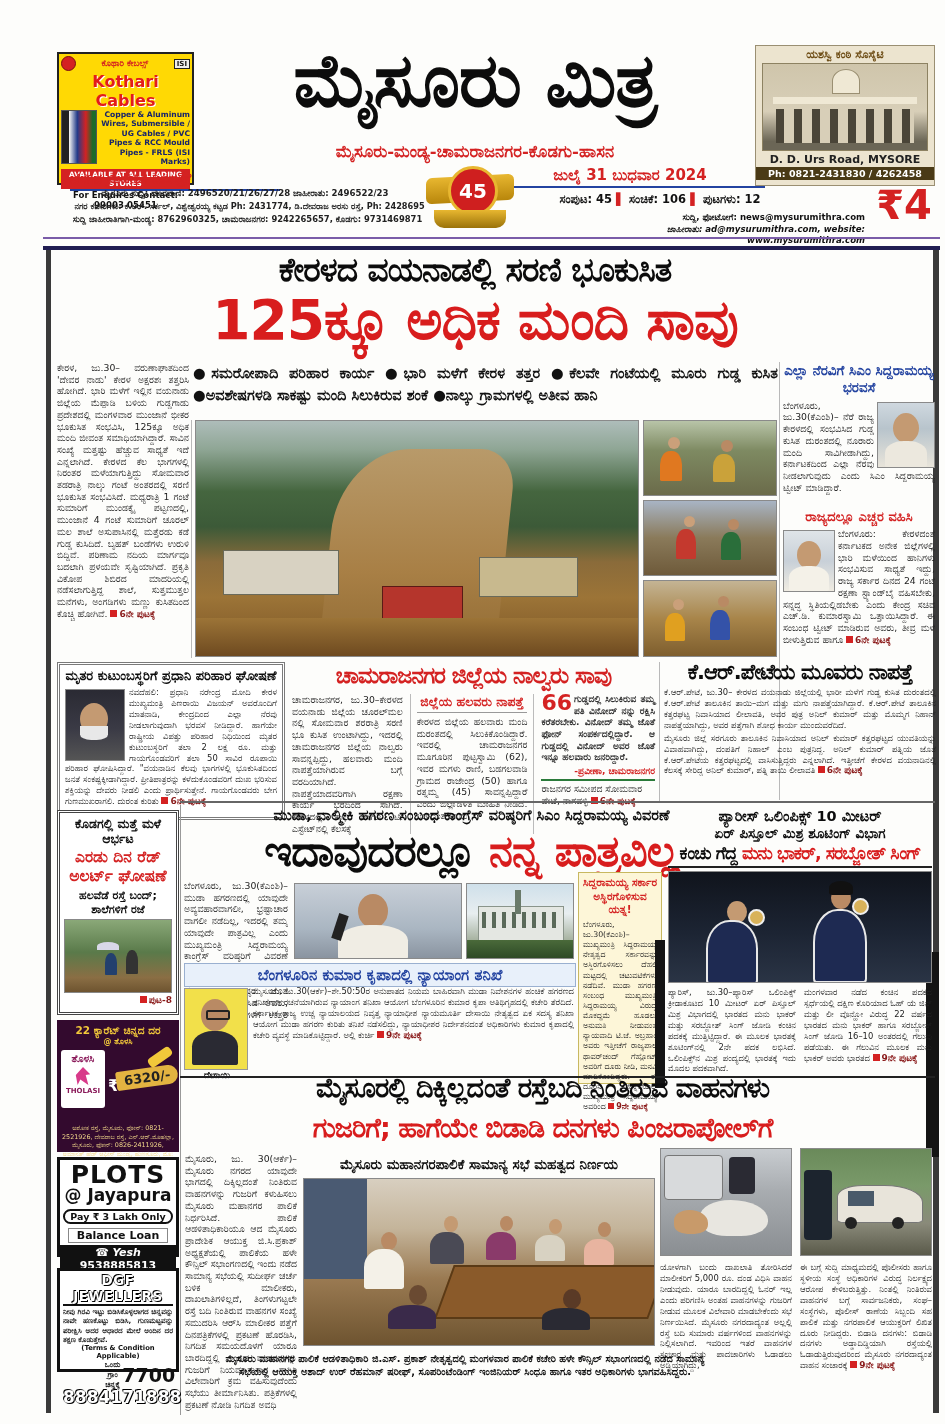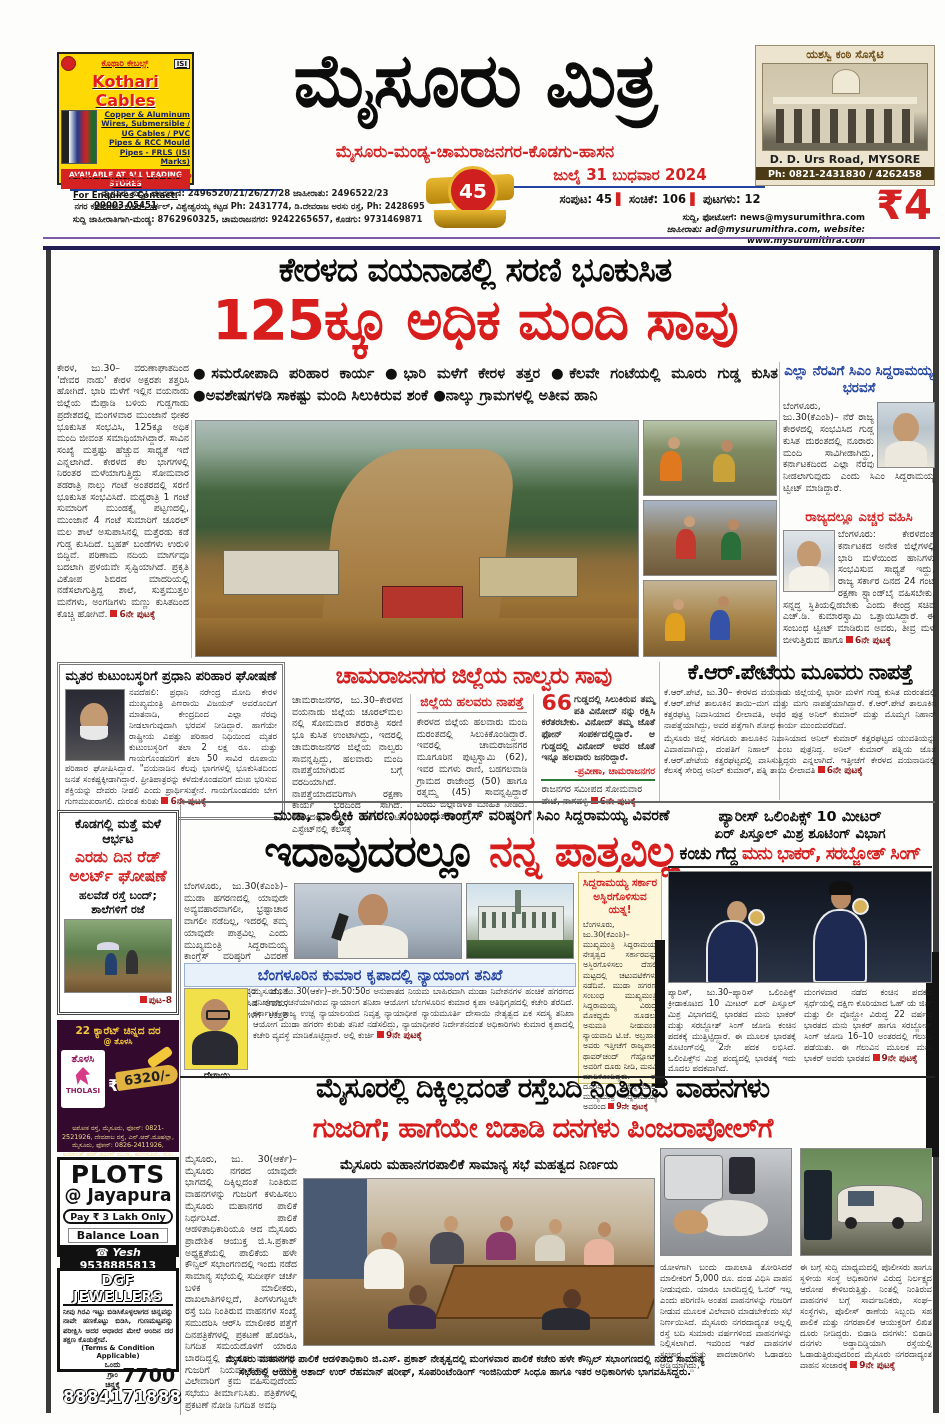--- a/index.html
+++ b/index.html
@@ -26,21 +26,21 @@
 </style>
 </head>
 <body>
 
 <div class="page">
 
   <div class="abs" style="left:46px;top:248px;width:5px;height:1165px;background:#3a3a3a;"></div>
   <div class="abs" style="left:933px;top:248px;width:6px;height:1165px;background:#3a3a3a;"></div>
   <div class="abs" style="left:926px;top:952px;width:13px;height:205px;background:#141414;"></div>
 
-  <div class="abs" style="left:57px;top:52px;width:137px;height:133px;background:#ffd904;border:2px solid #222;box-sizing:border-box;padding:2px;text-decoration:underline;">
+  <div class="abs" style="left:57px;top:52px;width:137px;height:133px;background:#ffd904;border:2px solid #222;box-sizing:border-box;padding:2px;">
     <div style="display:flex;align-items:center;justify-content:space-between;">
       <span style="width:13px;height:13px;border-radius:50%;background:#d42222;border:1px solid #7a1111;display:inline-block;"></span>
       <span class="b red" style="font-size:8.5px;">ಕೊಥಾರಿ ಕೇಬಲ್ಸ್</span>
       <span class="b" style="font-size:7px;border:1px solid #222;padding:0 2px;background:#eee;">ISI</span>
     </div>
     <div class="b" style="font-size:16px;color:#e31b1b;text-shadow:1px 1px 0 #fff;text-align:center;margin-top:1px;">Kothari Cables</div>
     <div style="display:flex;">
       <div style="width:34px;height:52px;background:linear-gradient(90deg,#222 20%,#eee 22%,#223a8a 45%,#d42222 70%,#1a6b2a 90%);border:1px solid #555;"></div>
       <div class="b jus" style="font-size:7.6px;line-height:1.25;color:#18246b;text-align:right;flex:1;padding-left:2px;">Copper &amp; Aluminum Wires, Submersible / UG Cables / PVC Pipes &amp; RCC Mould Pipes - FRLS (ISI Marks)</div>
     </div>

